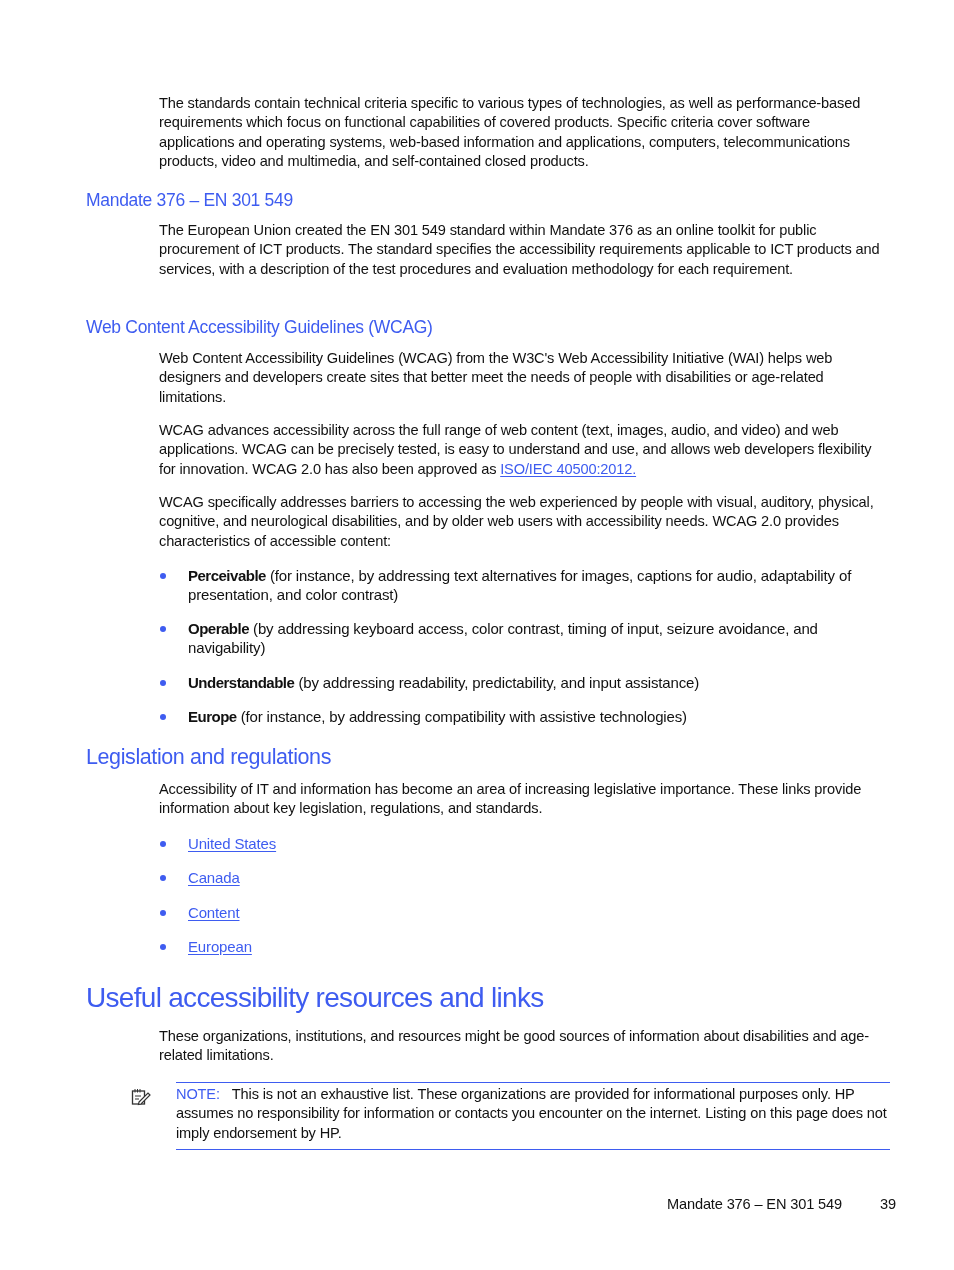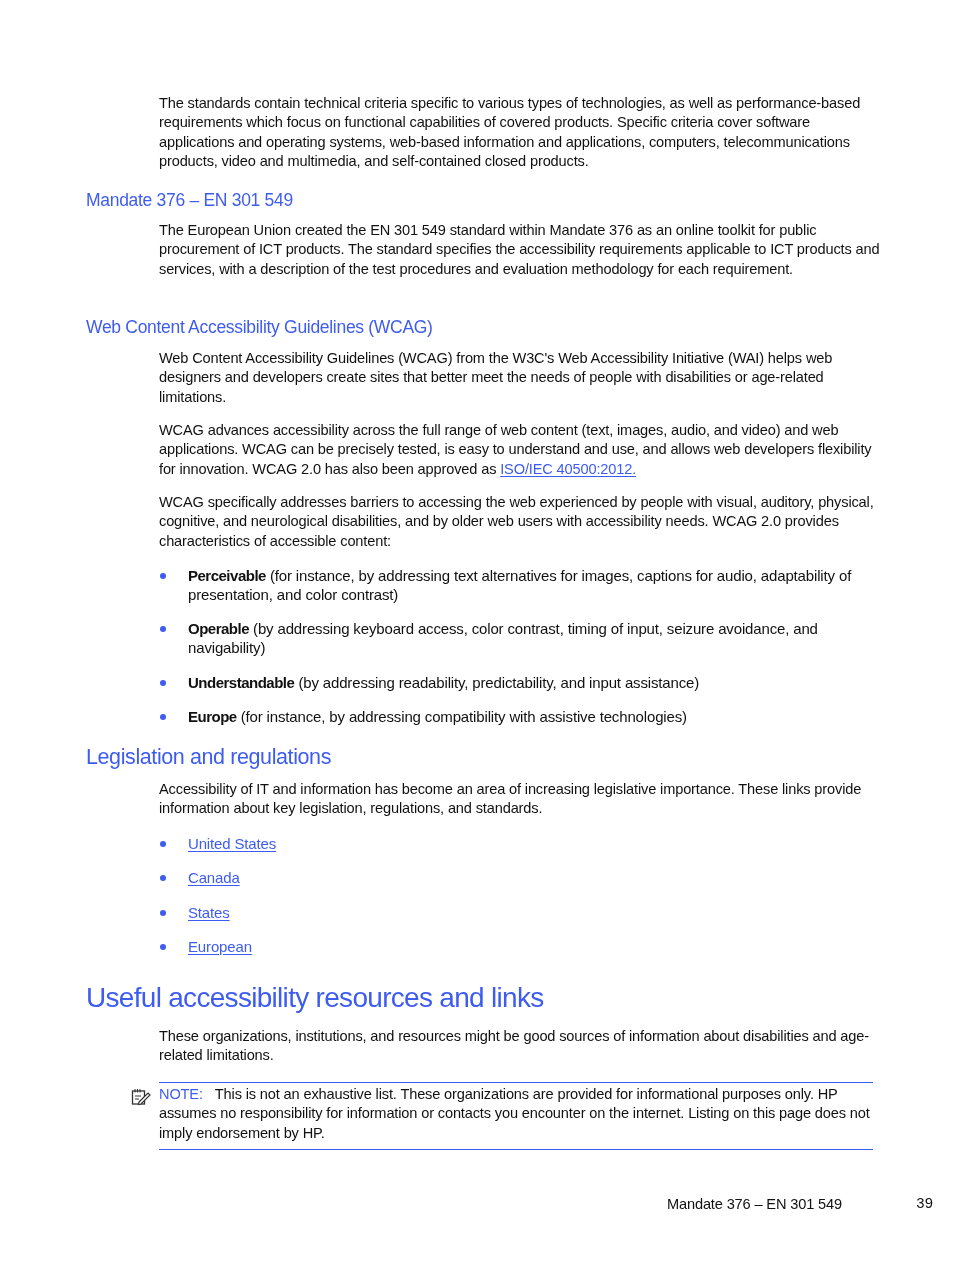--- a/index.html
+++ b/index.html
@@ -29,21 +29,21 @@
       font-size: 15px; line-height: 19.3px; letter-spacing: -0.15px;
     }
     .bullet .dot {
       position: absolute; left: 1px; top: 7px; width: 6px; height: 6px;
       background: #3e5cf0; border-radius: 50%;
     }
     .bullet .txt { display: block; margin-left: 29px; }
     .bullet b { font-weight: bold; letter-spacing: -0.5px; }
     a.link { color: #3e5cf0; text-decoration: underline; text-underline-offset: 2px; }
     .note {
-      position: absolute; left: 159px; top: 1082px; width: 714px;
+      position: absolute; left: 176px; top: 1082px; width: 714px;
       border-top: 1px solid #3e5cf0; border-bottom: 1px solid #3e5cf0;
       padding: 2px 0 6px 0;
       font-size: 14.6px; line-height: 19.3px; letter-spacing: -0.15px;
     }
     .note-label { color: #3e5cf0; margin-right: 12px; }
     .note-icon { position: absolute; left: 131px; top: 1088px; width: 20px; height: 18px; }
     .footer {
       position: absolute; top: 1196px; font-size: 14.6px; letter-spacing: -0.15px;
     }
   </style>
@@ -83,21 +83,21 @@
 <div class="bullet" style="top:834px;">
   <span class="dot"></span>
   <span class="txt"><a class="link">United States</a></span>
 </div>
 <div class="bullet" style="top:868px;">
   <span class="dot"></span>
   <span class="txt"><a class="link">Canada</a></span>
 </div>
 <div class="bullet" style="top:903px;">
   <span class="dot"></span>
-  <span class="txt"><a class="link">States</a></span>
+  <span class="txt"><a class="link">Content</a></span>
 </div>
 <div class="bullet" style="top:937px;">
   <span class="dot"></span>
   <span class="txt"><a class="link">European</a></span>
 </div>
 
 <h1 class="h1" style="top:982px;">Useful accessibility resources and links</h1>
 <p class="p" style="top:1027px;">These organizations, institutions, and resources might be good sources of information about disabilities and age-related limitations.</p>
 
 <svg class="note-icon" viewBox="0 0 20 18">
@@ -107,13 +107,13 @@
   <line x1="9" y1="1" x2="9" y2="4.5" stroke="#333" stroke-width="1"></line>
   <line x1="4" y1="8" x2="10" y2="8" stroke="#333" stroke-width="1"></line>
   <line x1="4" y1="11" x2="8" y2="11" stroke="#333" stroke-width="1"></line>
   <path d="M8 14 L17 5 L19 7 L10 16 L7.5 16.5 Z" fill="#fff" stroke="#333" stroke-width="1.2"></path>
 </svg>
 <div class="note">
   <span class="note-label">NOTE:</span><span>This is not an exhaustive list. These organizations are provided for informational purposes only. HP assumes no responsibility for information or contacts you encounter on the internet. Listing on this page does not imply endorsement by HP.</span>
 </div>
 
 <div class="footer" style="left:667px;">Mandate 376 – EN 301 549</div>
-<div class="footer" style="left:916px;font-family:Liberation Mono, monospace;">39</div>
+<div class="footer" style="left:880px;">39</div>
 
 </body></html>

